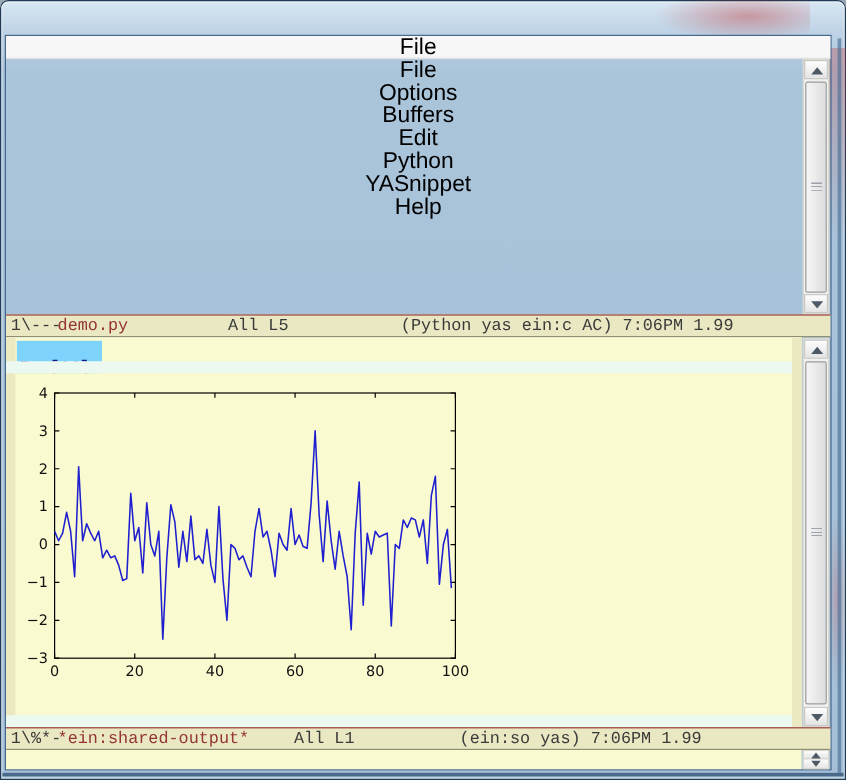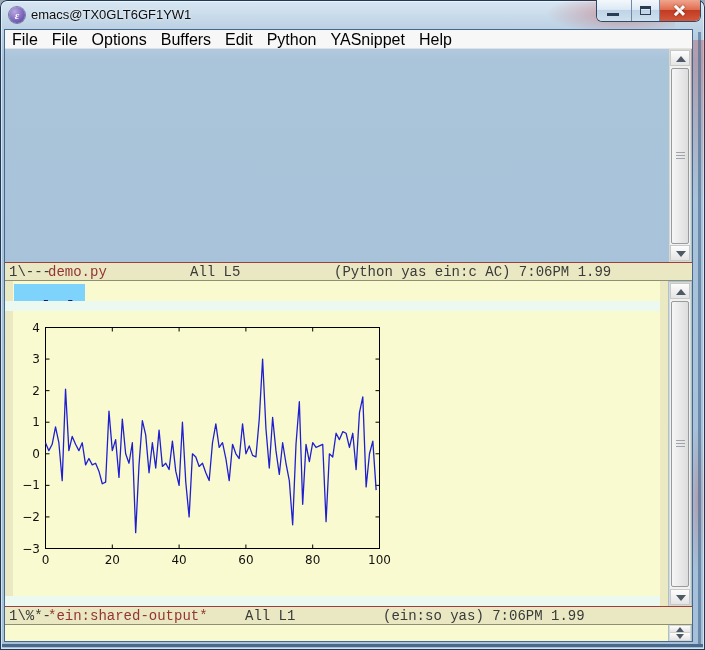--- a/index.html
+++ b/index.html
@@ -38,21 +38,21 @@
   .btn-close{width:40px;background:linear-gradient(to bottom,#f0a58f 0,#e06f50 45%,#c23b23 50%,#d2583a 100%);}
   .glyph-min{position:absolute;left:10px;top:13px;width:12px;height:3px;background:#2b3d52;}
   .glyph-max{position:absolute;left:8px;top:6px;width:11px;height:9px;border:1px solid #2b3d52;border-top-width:3px;background:transparent;}
   .glyph-close-a,.glyph-close-b{position:absolute;left:14px;top:4px;width:2.5px;height:13px;background:#fff;box-shadow:0 0 2px rgba(60,0,0,.6);}
   .glyph-close-a{transform:translateX(4px) rotate(45deg);}
   .glyph-close-b{transform:translateX(4px) rotate(-45deg);}
 
   
   .client-border{position:absolute;left:4px;top:29px;width:689px;height:613px;border:1px solid #47688c;background:transparent;}
   .menubar{position:absolute;left:5px;top:30px;width:687px;height:19px;background:#f7f7f7;border-bottom:1px solid #e2e2e2;
-    display:flex;align-items:center;font-size:16px;color:#000;}
+    display:flex;align-items:center;font-size:19px;color:#000;flex-direction:column;}
   .menu-item{padding:0 7px;height:19px;line-height:19px;}
 
   
   .win1{position:absolute;left:5px;top:49px;width:663px;height:213px;background:#fafad0;}
   .fringe{position:absolute;background:#ebe9c1;}
   .f1l{left:0;top:0;width:8px;height:213px;}
   .f1r{left:655px;top:0;width:8px;height:213px;}
   .code{position:absolute;left:9px;top:4px;font:14px/18px "Liberation Mono",monospace;color:#1e1e1e;white-space:pre;}
   .cursor-block{position:absolute;left:9px;top:76px;width:8px;height:16px;background:#b6b38d;}
 
@@ -109,36 +109,20 @@
   .frame-right-line{position:absolute;left:698px;top:32px;width:3px;height:612px;background:#4a6f94;opacity:.65;}
 </style>
 </head>
 <body>
 
 <div class="window">
   <div class="smudge s1"></div>
   <div class="smudge s2"></div>
   <div class="smudge s3"></div>
 
-  <div class="titlebar">
-    <div class="emacs-icon"></div>
-    <div class="title-text">emacs@TX0GLT6GF1YW1</div>
-    <div class="caption-buttons">
-      <div class="cap-btn btn-glass btn-min">
-        <div class="glyph-min"></div>
-      </div>
-      <div class="cap-btn btn-glass btn-max">
-        <div class="glyph-max"></div>
-      </div>
-      <div class="cap-btn btn-close">
-        <div class="glyph-close-a"></div>
-        <div class="glyph-close-b"></div>
-      </div>
-    </div>
-  </div>
 
   <div class="client-border"></div>
 
   <div class="menubar">
     <div class="menu-item">File</div>
     <div class="menu-item">File</div>
     <div class="menu-item">Options</div>
     <div class="menu-item">Buffers</div>
     <div class="menu-item">Edit</div>
     <div class="menu-item">Python</div>

